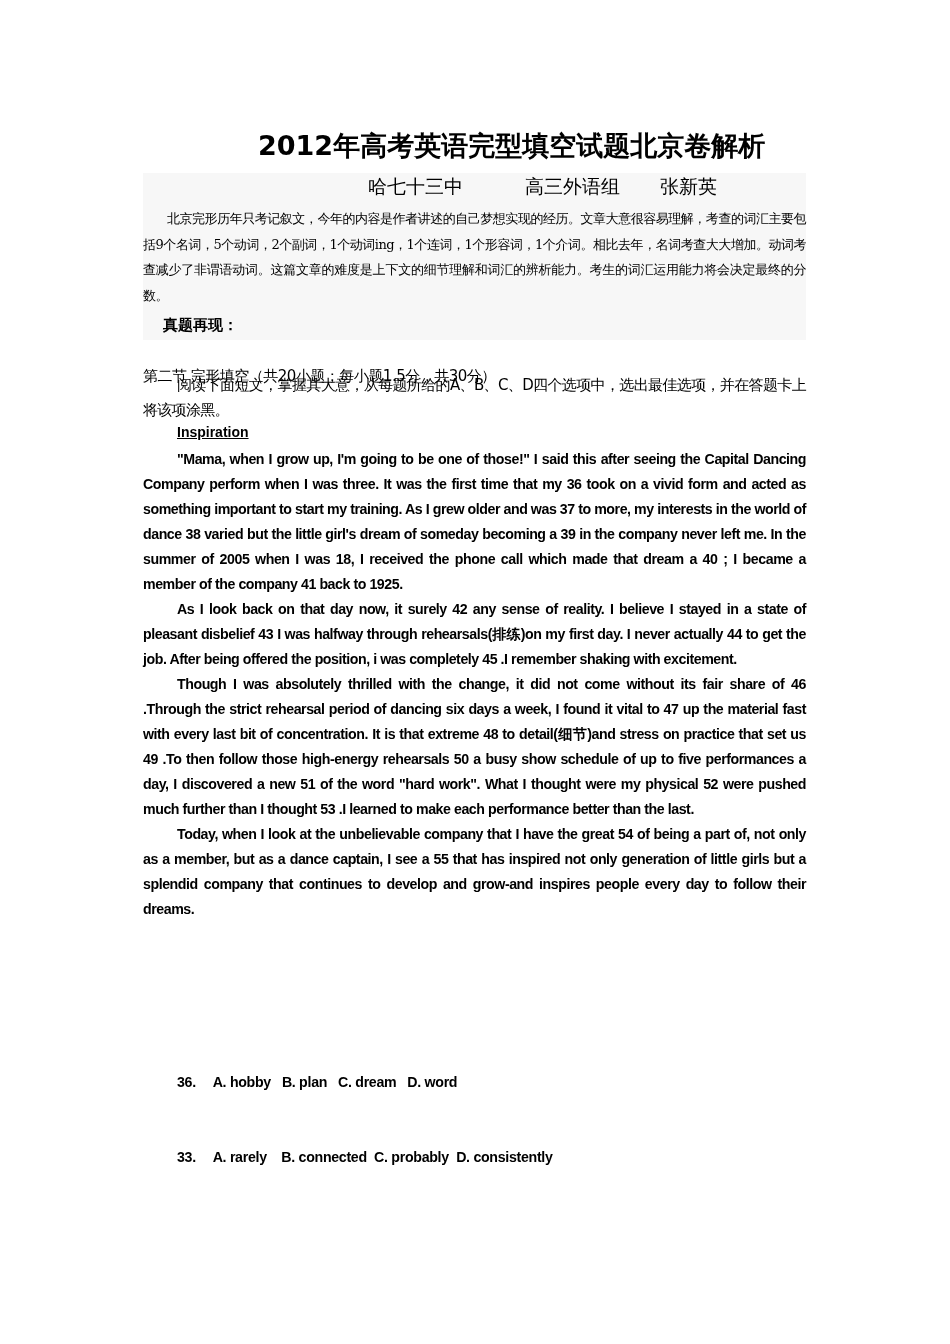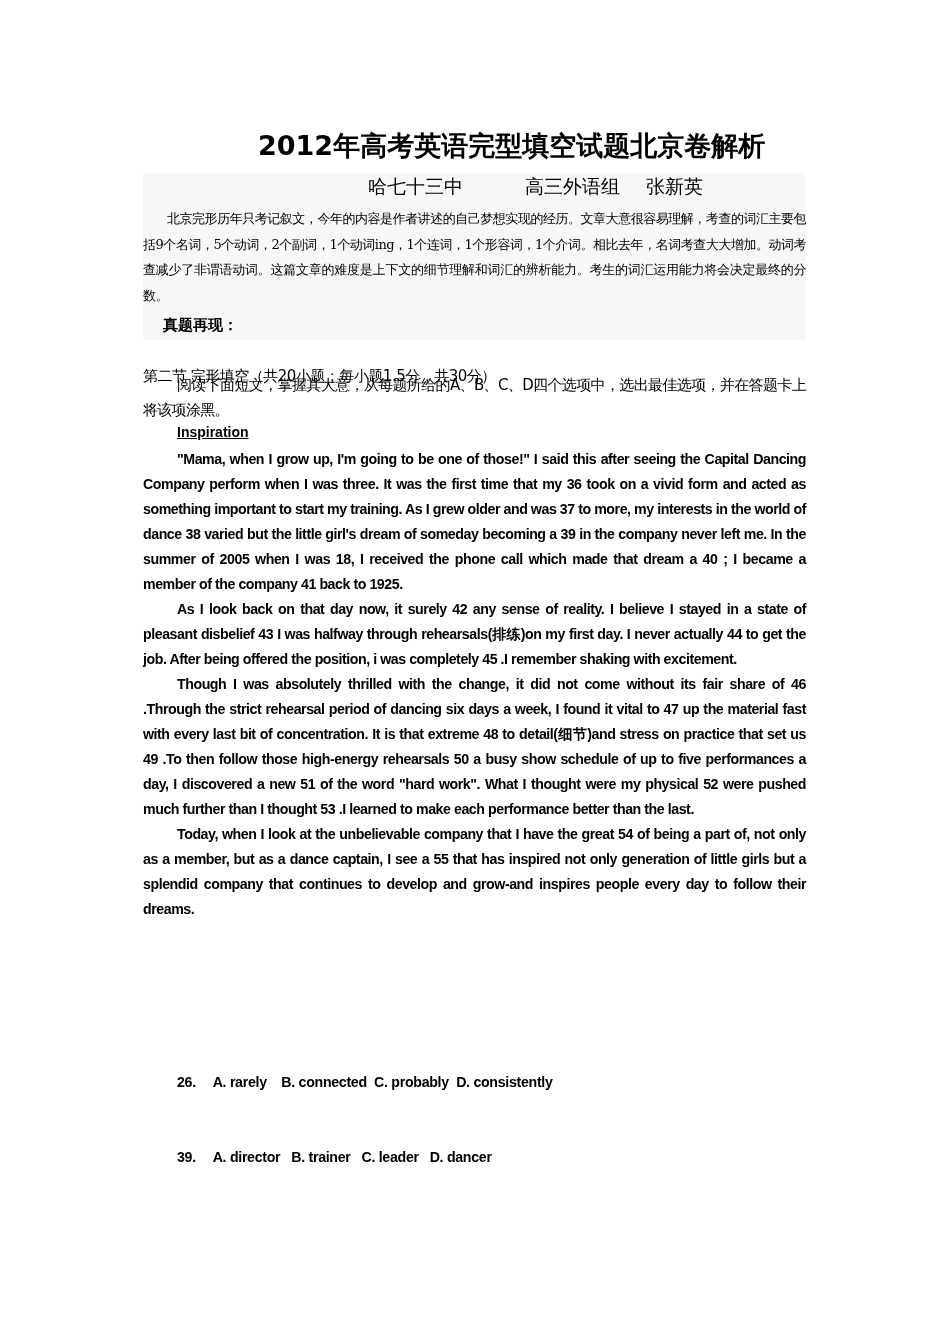--- a/index.html
+++ b/index.html
@@ -42,21 +42,21 @@
     .author {
       position: absolute;
       top: 174px;
       left: 225px;
       font-size: 19px;
       white-space: nowrap;
       font-family: "DejaVu Serif", serif;
     }
     .author span { display: inline-block; }
     .author .a1 { margin-right: 56px; }
-    .author .a2 { margin-right: 20px; }
+    .author .a2 { margin-right: 34px; }
     .intro {
       position: absolute;
       top: 206px;
       left: 0;
       width: 663px;
       font-size: 13px;
       line-height: 25.5px;
       text-indent: 24px;
       text-align: justify;
       font-family: "DejaVu Serif", serif;
@@ -158,20 +158,20 @@
   <div class="passage-title">Inspiration</div>
 
   <div class="passage">
     <p>"Mama, when I grow up, I'm going to be one of those!" I said this after seeing the Capital Dancing Company perform when I was three. It was the first time that my  36   took on a vivid form and acted as something important to start my training. As I grew older and was   37   to more, my interests in the world of dance   38   varied but the little girl's dream of someday becoming a   39   in the company never left me. In the summer of 2005 when I was 18, I received the phone call which made that dream a  40   ; I became a member of the company  41 back to 1925.</p>
     <p>As I look back on that day now, it surely  42  any sense of reality. I believe I stayed in a state of pleasant disbelief  43   I was halfway through rehearsals(排练)on my first day. I never actually   44   to get the job. After being offered the position, i was completely 45  .I remember shaking with excitement.</p>
     <p>Though I was absolutely thrilled with the change, it did not come without its fair share of 46  .Through the strict rehearsal period of dancing six days a week, I found it vital to 47  up the material fast with every last bit of concentration. It is that extreme 48  to detail(细节)and stress on practice that set us 49   .To then follow those high-energy rehearsals 50  a busy show schedule of up to five performances a day, I discovered a new  51  of the word "hard work". What I thought were my physical 52  were pushed much further than I thought  53  .I learned to make each performance better than the last.</p>
     <p class="gap">Today, when I look at the unbelievable company that I have the great  54  of being a part of, not only as a member, but as a dance captain, I see a   55   that has inspired not only generation of little girls but a splendid company that continues to develop and grow-and inspires people every day to follow their dreams.</p>
   </div>
 
   <div class="options">
-    <div class="opt-row"><span class="num">26.</span> <span>A. rarely</span>    <span>B. connected</span>  <span>C. probably</span>  <span>D. consistently</span></div>
-    <div class="opt-row"><span class="num">39.</span> <span>A. director</span>   <span>B. trainer</span>   <span>C. leader</span>   <span>D. dancer</span></div>
+    <div class="opt-row"><span class="num">36.</span> <span>A. hobby</span>   <span>B. plan</span>   <span>C. dream</span>   <span>D. word</span></div>
+    <div class="opt-row"><span class="num">33.</span> <span>A. rarely</span>    <span>B. connected</span>  <span>C. probably</span>  <span>D. consistently</span></div>
     
     
     
   </div>
 
 </div>
 
 </body></html>

